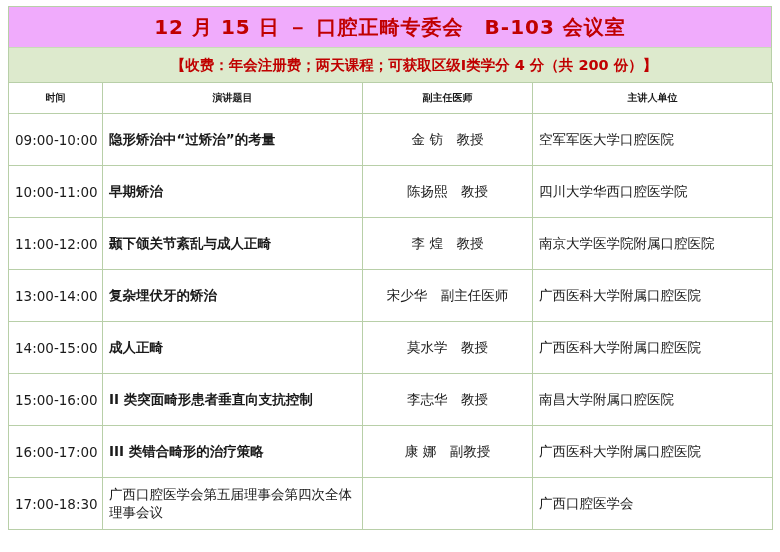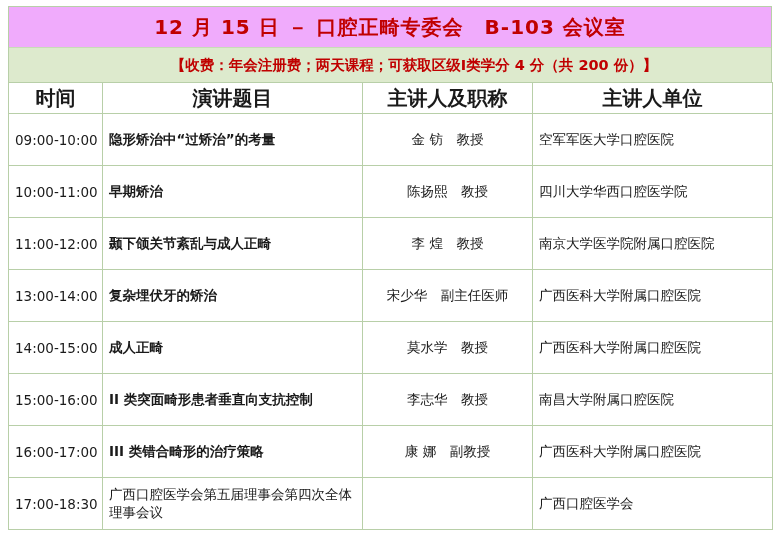--- a/index.html
+++ b/index.html
@@ -58,21 +58,21 @@
     table-layout: fixed;
   }
   table.schedule th,
   table.schedule td {
     border: 1px solid #b8cfa8;
     padding: 0 6px;
     font-family: "DejaVu Sans", "Liberation Sans", sans-serif;
   }
   table.schedule th {
     height: 30px;
-    font-size: 20px;
+    font-size: 10px;
     font-weight: bold;
     color: #1a1a1a;
     background: #ffffff;
     text-align: center;
   }
   table.schedule td {
     height: 51px;
     font-size: 13.5px;
     color: #1a1a1a;
     vertical-align: middle;
@@ -123,21 +123,21 @@
     <colgroup>
       <col class="col-time">
       <col class="col-topic">
       <col class="col-speaker">
       <col class="col-org">
     </colgroup>
     <thead>
       <tr>
         <th>时间</th>
         <th>演讲题目</th>
-        <th>主讲人及职称</th>
+        <th>副主任医师</th>
         <th>主讲人单位</th>
       </tr>
     </thead>
     <tbody>
       <tr>
         <td class="time-cell">09:00-10:00</td>
         <td class="topic-cell">隐形矫治中“过矫治”的考量</td>
         <td class="speaker-cell">金 钫　教授</td>
         <td class="org-cell">空军军医大学口腔医院</td>
       </tr>

